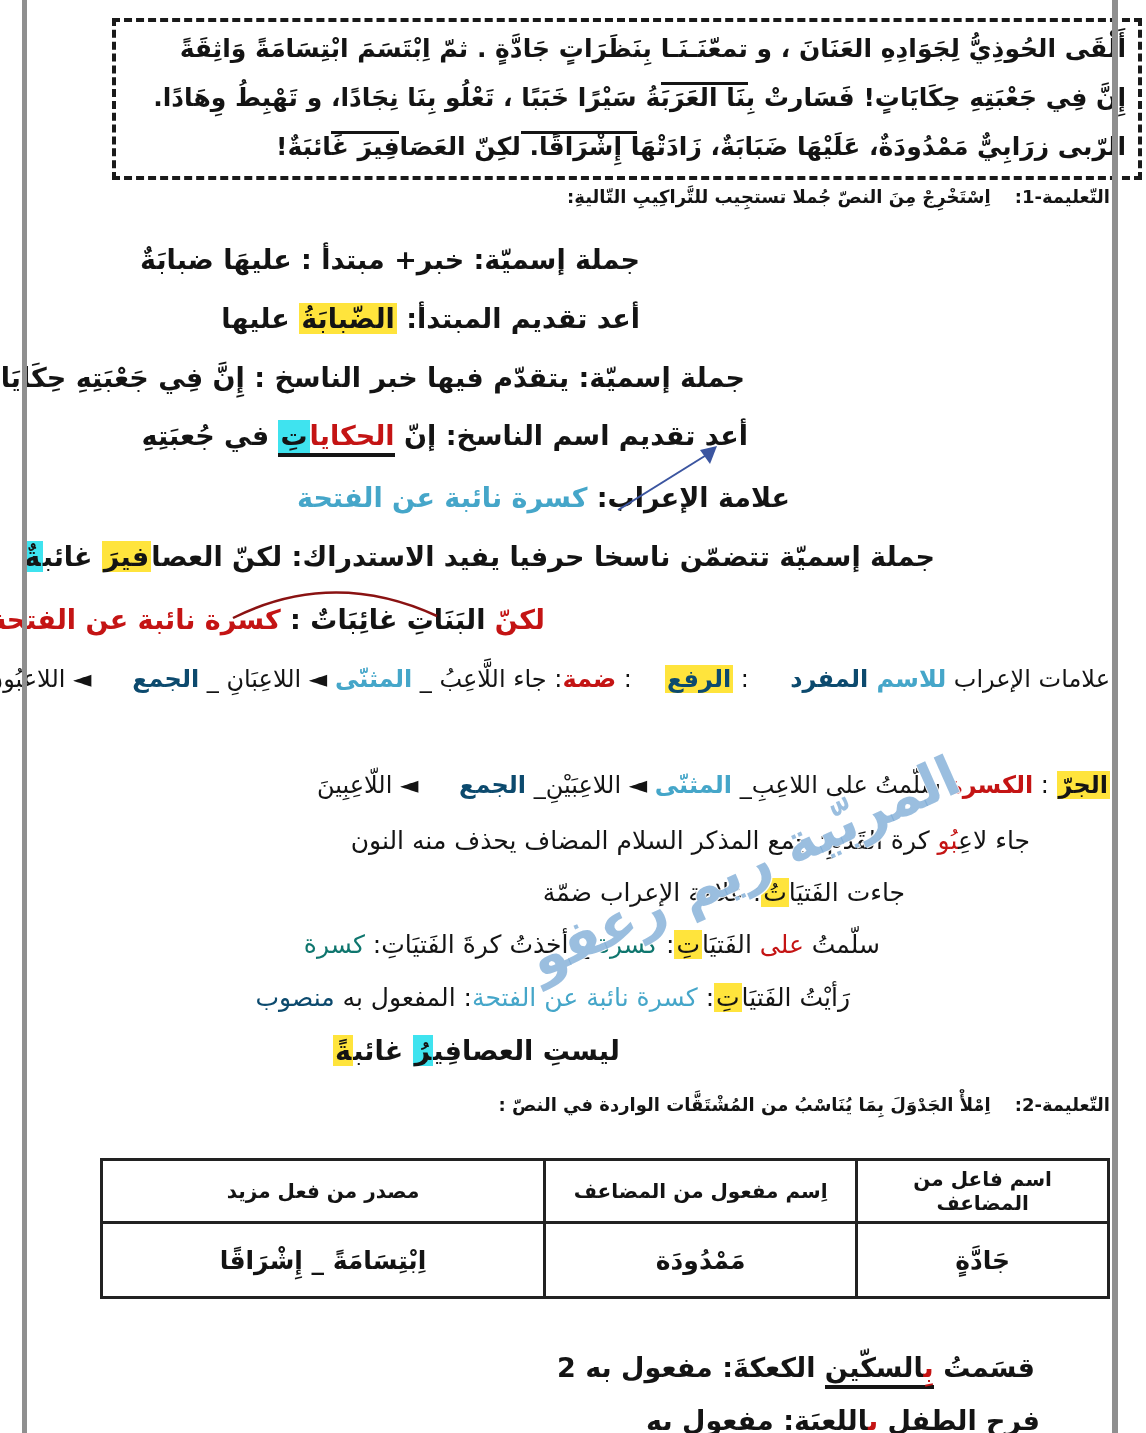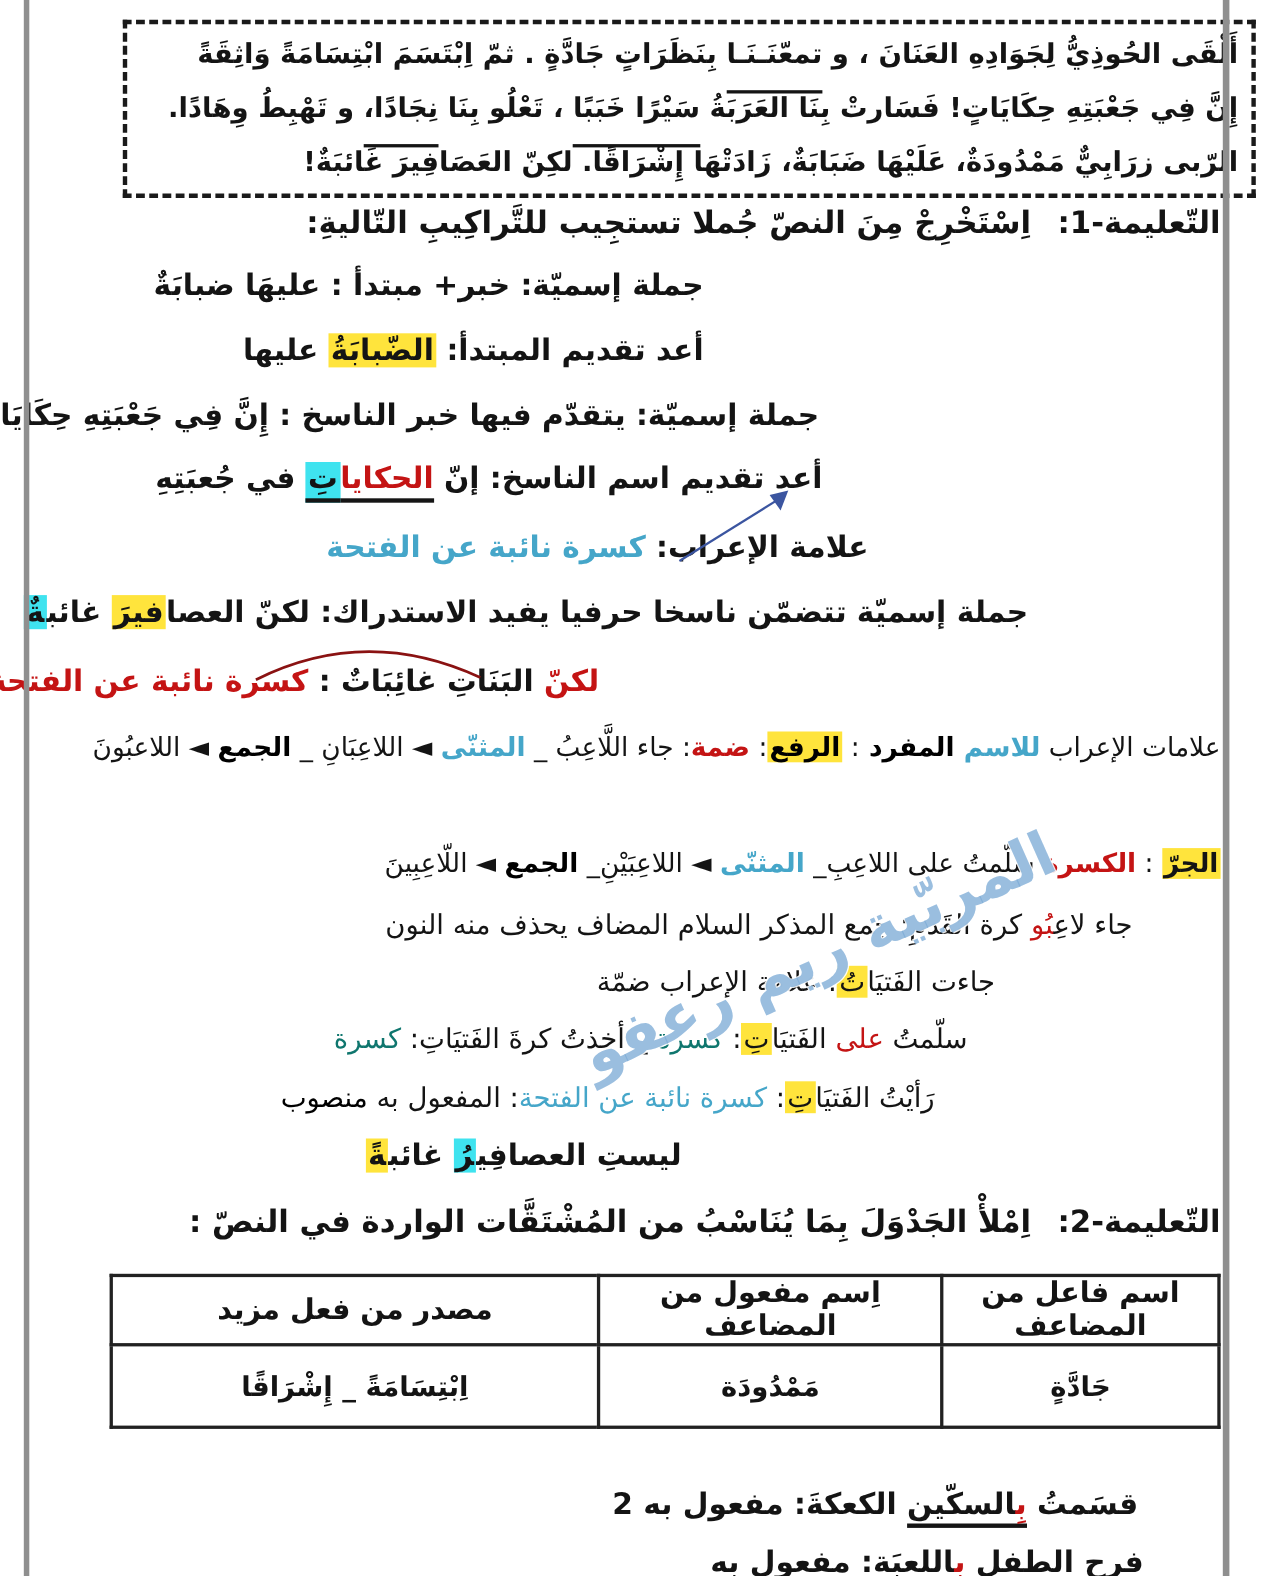--- a/index.html
+++ b/index.html
@@ -19,41 +19,41 @@
     border:4px dashed #1a1a1a;padding:2px 12px 6px 6px;overflow:hidden;
     font-weight:bold;font-size:25px;line-height:49px;color:#141414;
     text-align:right;direction:rtl;z-index:1;
   }
   .passage-box .pline{white-space:nowrap;}
 
   .line{
     position:absolute;white-space:nowrap;z-index:2;
     font-weight:bold;font-size:27px;color:#141414;direction:rtl;
   }
-  .heading{font-size:28px;}
+  .heading{font-size:18px;}
   .norm{font-weight:normal;font-size:25px;}
   .small{font-size:24px;}
 
   .b{font-weight:bold;}
   .red{color:#c41414;}
-  .blue{color:#000000;}
+  .blue{color:#0c4a6e;margin-left:33px;}
   .lblue{color:#45a6c9;}
   .olive{color:#0f766e;}
   .hly{background:#ffe43c;padding:0 2px;}
   .hlc{background:#3fe3ef;padding:0 2px;}
   .u{border-bottom:3px solid #151515;padding-bottom:19px;}
   .u2{border-bottom:4px solid #151515;padding-bottom:2px;}
   .lbl{margin-left:24px;}
 
   .tbl{
     position:absolute;top:1158px;left:100px;width:1010px;z-index:2;
     border-collapse:collapse;direction:rtl;font-weight:bold;color:#141414;
   }
   .tbl th,.tbl td{border:3px solid #222;text-align:center;padding:0 6px;}
-  .tbl th{height:60px;font-size:26px;}
+  .tbl th{height:60px;font-size:20px;}
   .tbl td{height:72px;font-size:25px;font-weight:bold;vertical-align:middle;}
 
   .annot{position:absolute;z-index:3;}
   .watermark{
     position:absolute;left:535px;top:830px;width:440px;z-index:4;
     transform:rotate(-24deg);transform-origin:center;
     font-size:55px;font-weight:bold;white-space:nowrap;
     color:rgba(125,172,214,0.78);
     text-shadow:1px 1px 0 rgba(255,255,255,.9),-1px -1px 0 rgba(255,255,255,.9);
     pointer-events:none;

